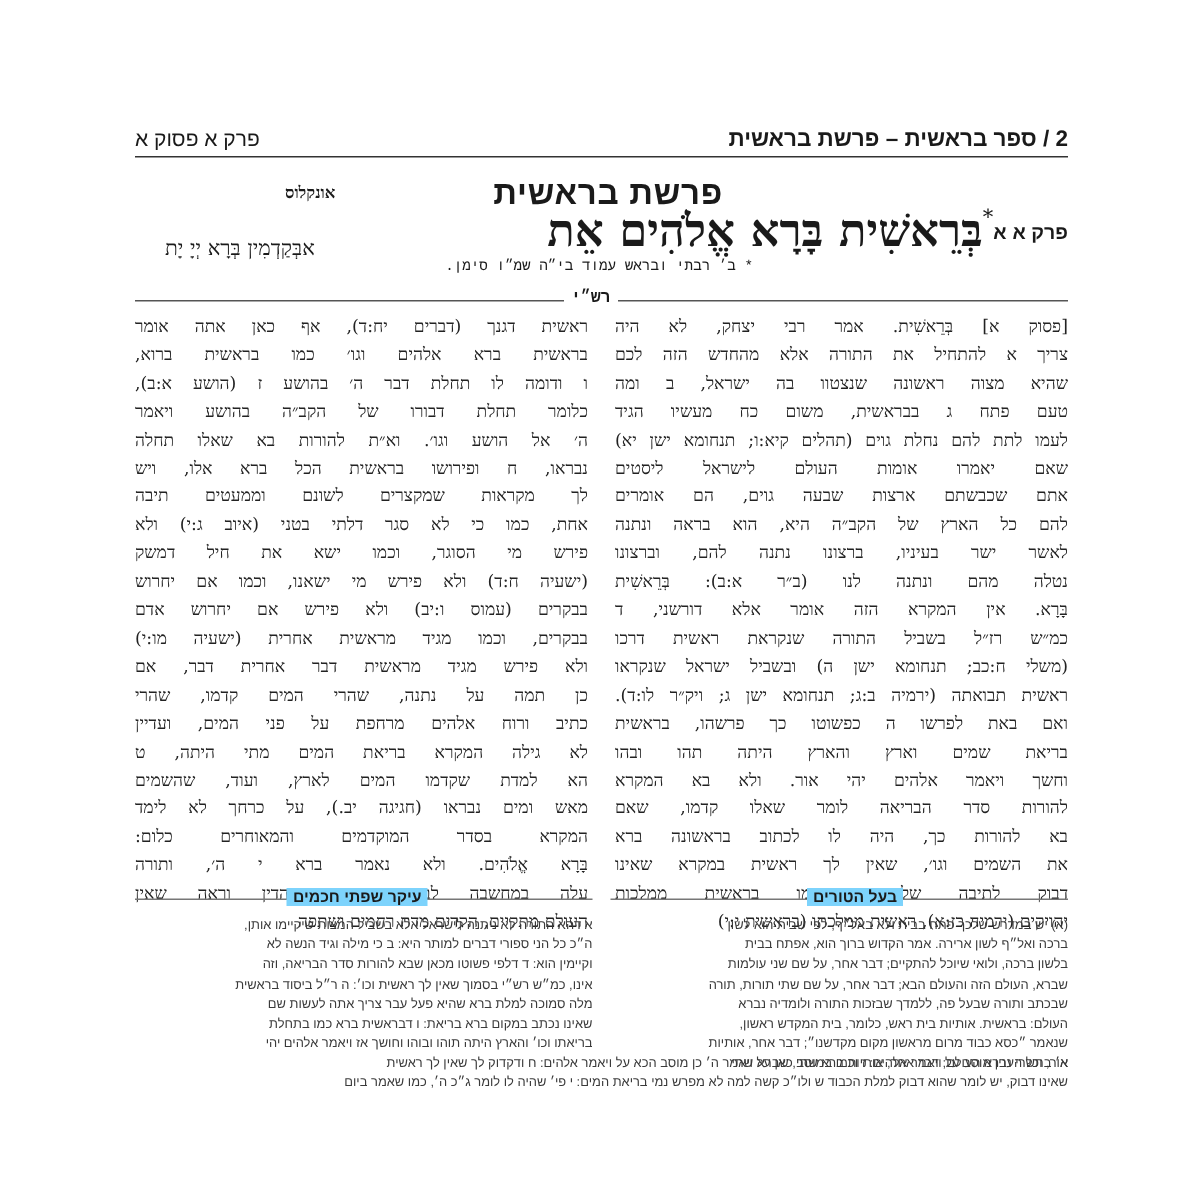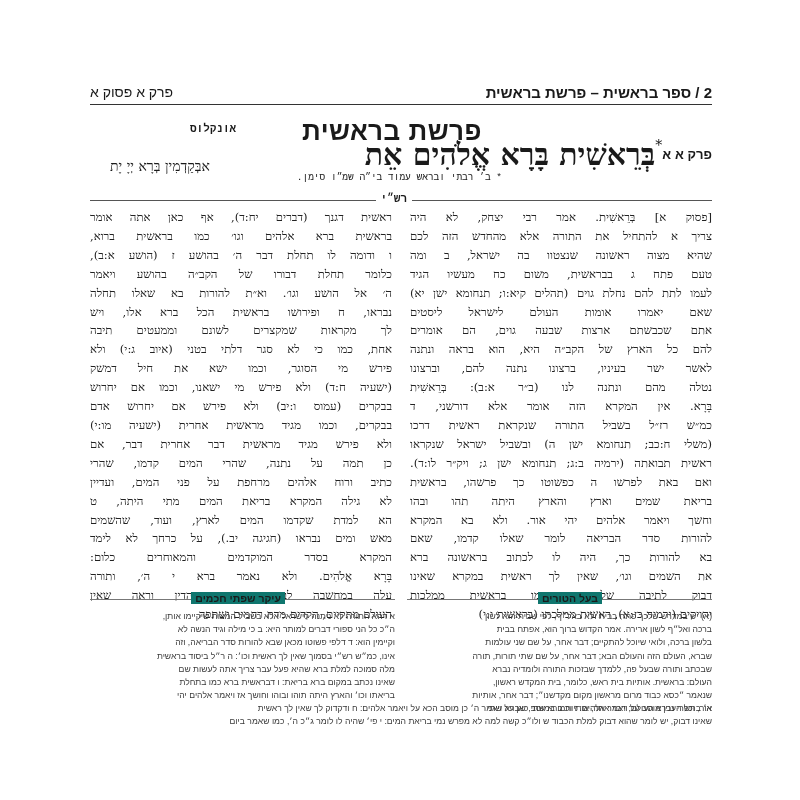--- a/index.html
+++ b/index.html
@@ -2,40 +2,40 @@
 <html><head>
   <meta charset="utf-8">
   <style>
     html, body { margin: 0; padding: 0; background: #ffffff; }
     body { width: 800px; height: 800px; position: relative; overflow: hidden; color: #1a1a1a; }
     .page { position: absolute; left: 90px; top: 0; width: 622px; height: 800px; direction: rtl; }
     .running-head { position: absolute; top: 84px; left: 0; right: 0; height: 18px; font-family: "Liberation Sans", sans-serif; font-weight: bold; font-size: 15px; }
     .running-head .rh-right { position: absolute; right: 0; top: 0; }
     .running-head .rh-left { position: absolute; left: 0; top: 0; font-weight: normal; font-size: 14px; }
     .head-rule { position: absolute; top: 104px; left: 0; right: 0; height: 0; border-top: 1.2px solid #333; }
-    .parsha-title { position: absolute; top: 116px; right: 230px; font-family: "Liberation Sans", sans-serif; font-weight: bold; font-size: 26px; letter-spacing: 0.5px; }
-    .onkelos-label { position: absolute; top: 123px; left: 100px; font-family: Liberation Mono, monospace; font-weight: bold; font-size: 11px; text-align: center; }
+    .parsha-title { position: absolute; top: 116px; right: 230px; font-family: "Liberation Sans", sans-serif; font-weight: bold; font-size: 22px; letter-spacing: 0.5px; }
+    .onkelos-label { position: absolute; top: 123px; left: 100px; font-family: Liberation Serif, serif; font-weight: bold; font-size: 11px; text-align: center; }
     .verse-line { position: absolute; top: 137px; right: 0; height: 36px; white-space: nowrap; }
     .verse-line .chap-label { font-family: "Liberation Sans", sans-serif; font-weight: bold; font-size: 13px; vertical-align: middle; }
     .verse-line .aster { font-family: "DejaVu Serif", serif; font-size: 14px; vertical-align: top; }
     .verse-line .verse-text { font-family: "DejaVu Serif", serif; font-weight: bold; font-size: 30px; vertical-align: middle; }
     .onkelos-text { position: absolute; top: 146px; left: 20px; font-family: "DejaVu Serif", serif; font-size: 14px; white-space: nowrap; margin-top: 12px; }
     .footnote { position: absolute; top: 172px; right: 210px; font-family: Liberation Mono, monospace; font-size: 9.5px; }
     .rashi-rule { position: absolute; top: 194px; left: 0; right: 0; height: 12px; }
     .rashi-rule::before { content: ""; position: absolute; top: 6px; left: 0; right: 0; border-top: 1px solid #555; }
     .rashi-rule .label { position: absolute; right: 300px; top: -1px; background: #fff; padding: 0 5px; font-family: Liberation Mono, monospace; font-size: 11px; font-weight: bold; }
     .rashi-cols { position: absolute; top: 208px; left: 0; right: 0; height: 378px; display: flex; flex-direction: row; justify-content: space-between; }
     .rashi-col { width: 302px; font-family: "DejaVu Serif", serif; font-size: 11.6px; line-height: 18.9px; text-align: justify; text-align-last: justify; color: #222; }
     .rashi-col .ln { display: block; white-space: nowrap; overflow: hidden; }
     .rashi-col .ln.last { text-align-last: right; }
     .bottom-cols { position: absolute; top: 592px; left: 0; right: 0; height: 110px; display: flex; flex-direction: row; justify-content: space-between; }
     .bcol { width: 305px; }
     .bcol .section-head { position: relative; height: 14px; margin-bottom: 4px; }
     .bcol .section-head::before { content: ""; position: absolute; top: 7px; left: 0; right: 0; border-top: 1px solid #777; }
-    .bcol .section-head span { position: absolute; right: 110px; top: 0; background: #0f766e; padding: 0 4px; font-family: "Liberation Sans", sans-serif; font-weight: bold; font-size: 10.5px; }
+    .bcol .section-head span { position: absolute; right: 110px; top: 0; background: #7dd3fc; padding: 0 4px; font-family: "Liberation Sans", sans-serif; font-weight: bold; font-size: 10.5px; }
     .bcol .bbody { font-family: "Liberation Sans", sans-serif; font-size: 8.6px; line-height: 13.2px; color: #3a3a3a; text-align: justify; }
     .bcol .bbody .ln { display: block; white-space: nowrap; overflow: hidden; }
     .span-lines { position: absolute; top: 702px; left: 110px; right: 0; font-family: "Liberation Sans", sans-serif; font-size: 8.6px; line-height: 13.2px; color: #3a3a3a; }
     .span-lines .ln { display: block; white-space: nowrap; overflow: hidden; }
   </style>
 </head>
 <body>
 
 <div class="page">
 

